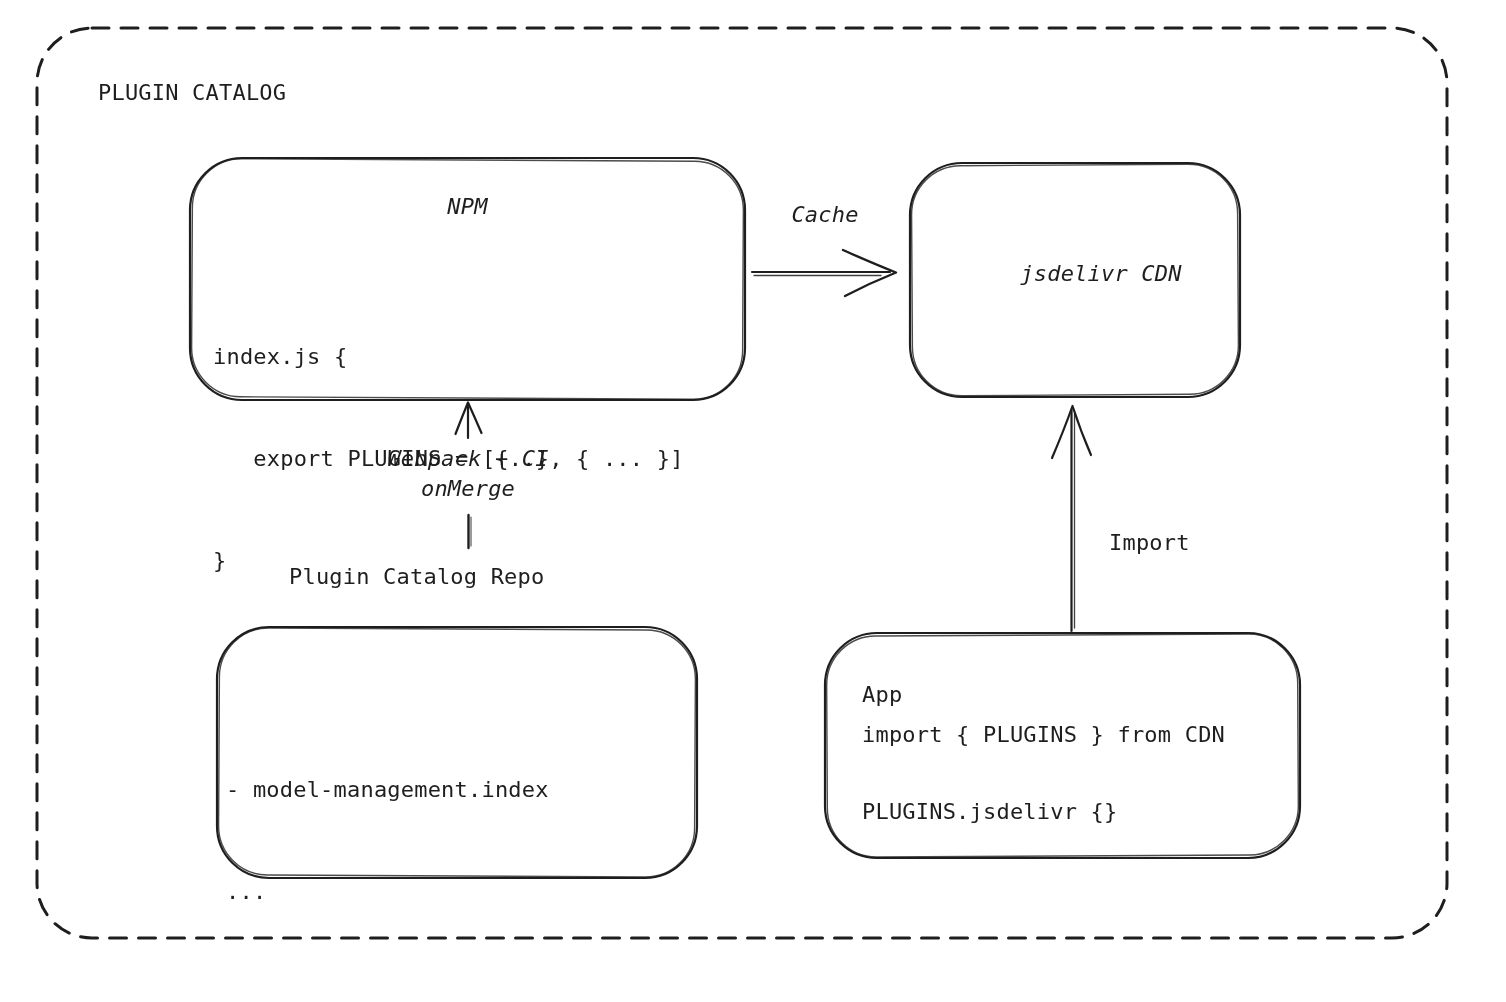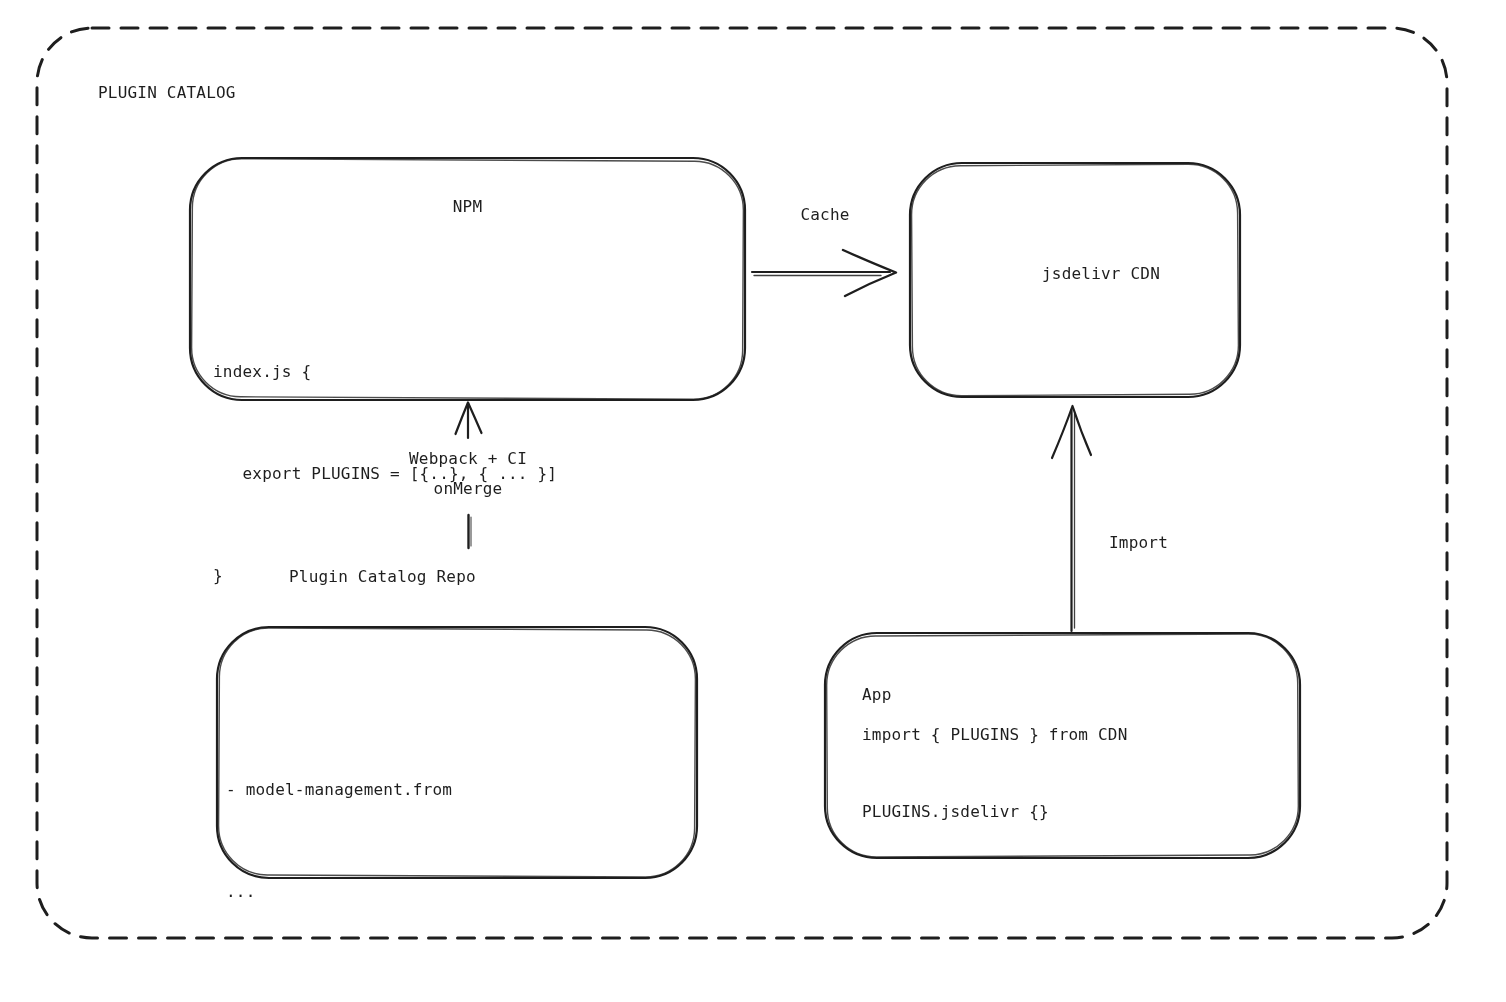--- a/index.html
+++ b/index.html
@@ -37,27 +37,27 @@
     stroke: var(--stroke);
     stroke-width: 2.2;
   }
   .node.dup {
     fill: none;
     stroke-width: 1.4;
     opacity: 0.8;
   }
   .txt {
     position: absolute;
-    font-size: 16px;
+    font-size: 22px;
     line-height: 34px;
     font-weight: 500;
     white-space: pre;
     letter-spacing: 0.2px;
   }
-  .center { text-align: center; }
+  .center { text-align: center; font-style: italic; }
 </style>
 </head>
 <body>
 
 <div class="canvas">
 
   <svg class="layer" viewBox="0 0 1506 1002">
 
     <rect class="sk" x="37" y="28" width="1410" height="910" rx="55" stroke-width="3" stroke-dasharray="17 12"></rect>
 
@@ -98,37 +98,37 @@
       <path class="sk" d="M1071.5 631 V410" stroke-width="2.2"></path>
       <path class="sk" d="M1074.5 628 V414" stroke-width="1.3" opacity="0.85"></path>
       <path class="sk" d="M1052 458 Q1064 430 1072.5 406 Q1081 432 1091 455" stroke-width="2.2"></path>
     </g>
   </svg>
 
   <div class="txt" style="left:98px; top:76px;">PLUGIN CATALOG</div>
 
   <div class="txt center" style="left:190px; top:190px; width:555px;">NPM</div>
 
-  <div class="txt" style="left:213px; top:287px;">
+  <div class="txt" style="left:213px; top:272px;">
     <div>index.js {</div>
     <div>   export PLUGINS = [{..}, { ... }]</div>
     <div>}</div>
   </div>
 
   <div class="txt center" style="left:753px; top:198px; width:144px;">Cache</div>
 
   <div class="txt center" style="left:910px; top:257px; width:382px;">jsdelivr CDN</div>
 
   <div class="txt center" style="left:318px; top:442px; width:300px;">Webpack + CI</div>
   <div class="txt" style="left:289px; top:560px;">Plugin Catalog Repo</div>
 
   <div class="txt center" style="left:318px; top:472px; width:300px;">onMerge</div>
 
   <div class="txt" style="left:226px; top:705px;">
-    <div>- model-management.from</div>
+    <div>- model-management.index</div>
     <div>...</div>
   </div>
 
   <div class="txt" style="left:1109px; top:526px;">Import</div>
 
   <div class="txt" style="left:862px; top:678px;">App</div>
   <div class="txt" style="left:862px; top:718px;">import { PLUGINS } from CDN</div>
   <div class="txt" style="left:862px; top:795px;">PLUGINS.jsdelivr {}</div>
 
 </div>

